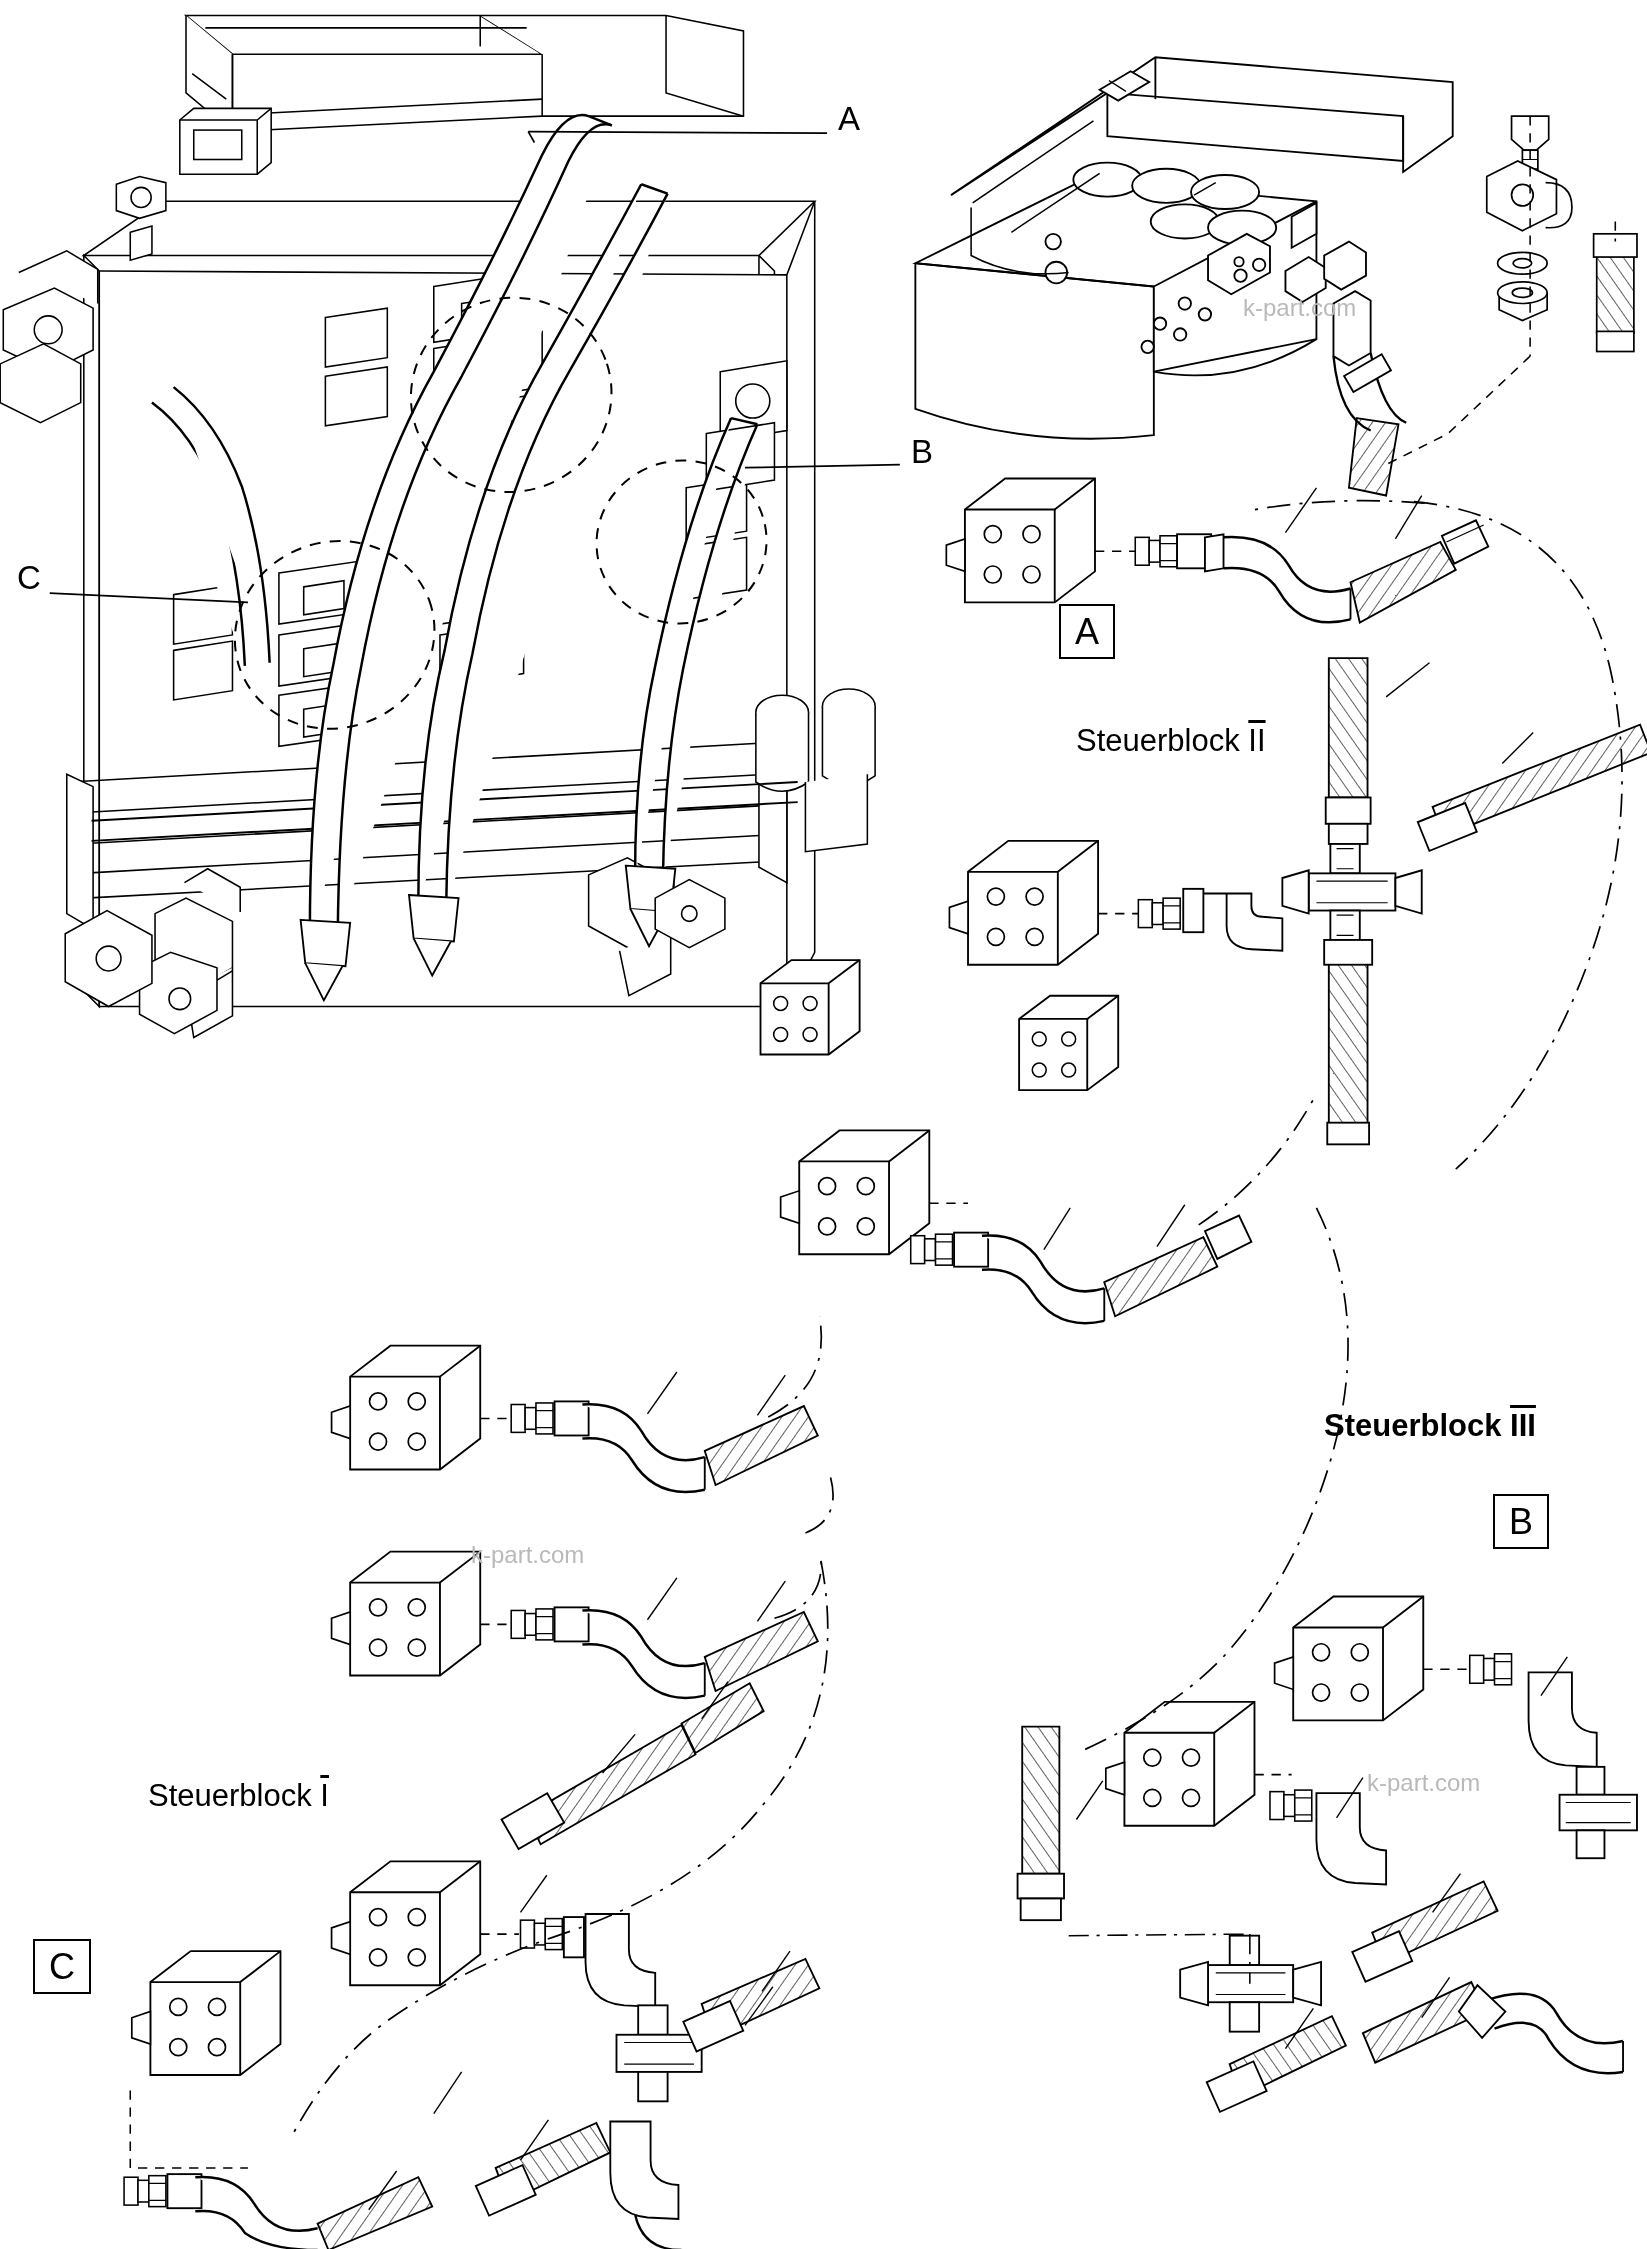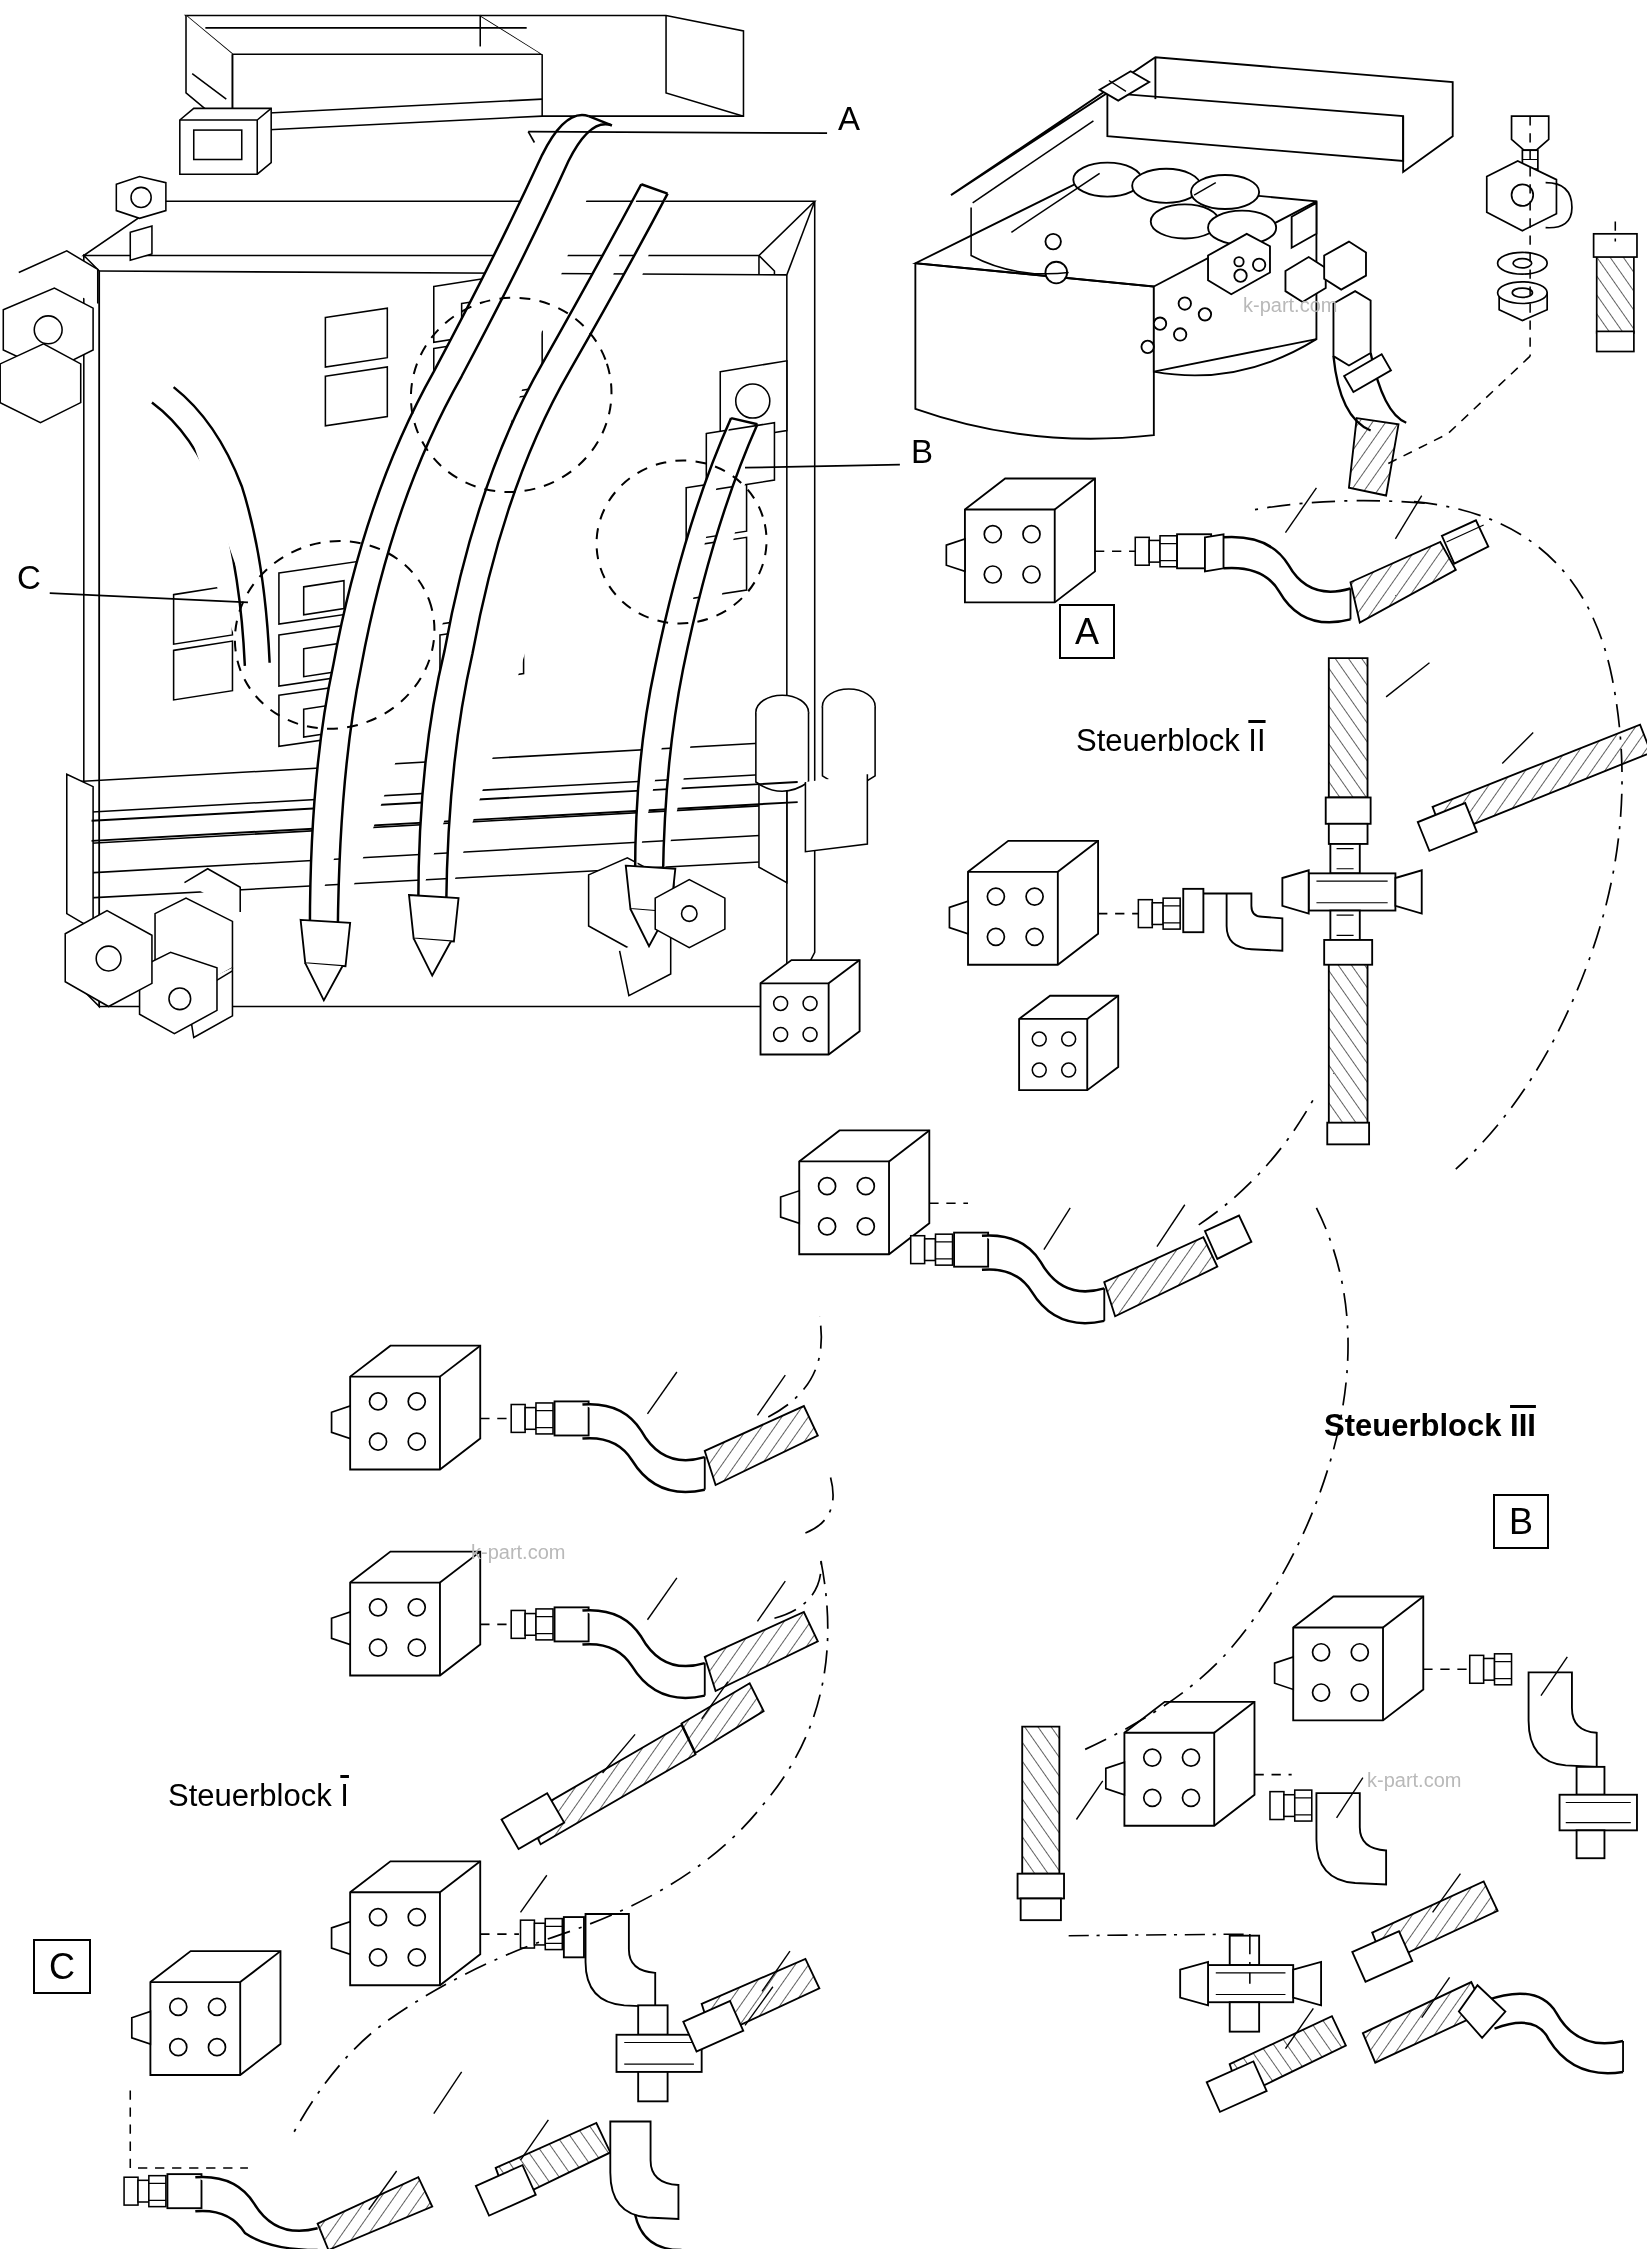--- a/index.html
+++ b/index.html
@@ -45,21 +45,21 @@
     font-size: 31px;
     line-height: 34px;
   }
   .block-label .rn {
     text-decoration: overline;
     text-align: right;
   }
   .wm {
     position: absolute;
     font-family: "Liberation Sans", sans-serif;
-    font-size: 20px;
+    font-size: 24px;
     color: #b9b9b9;
     white-space: nowrap;
   }
 </style>
 </head>
 <body>
 
 <div id="sheet">
 
   <svg class="layer" viewBox="0 0 2128 2906">
@@ -557,21 +557,21 @@
   <div class="lbl boxed-letter" style="left:1059px; top:604px;">A</div>
   <div class="lbl boxed-letter" style="left:1493px; top:1494px;">B</div>
   <div class="lbl boxed-letter" style="left:33px; top:1939px;">C</div>
 
   <div class="lbl block-label" style="left:1076px; top:724px;">
     <span>Steuerblock </span><span class="rn">II</span>
   </div>
   <div class="lbl block-label" style="left:1324px; top:1409px;font-weight:bold;">
     <span>Steuerblock </span><span class="rn">III</span>
   </div>
-  <div class="lbl block-label" style="left:168px; top:1779px;">
+  <div class="lbl block-label" style="left:148px; top:1779px;">
     <span>Steuerblock </span><span class="rn">I</span>
   </div>
 
   <div class="wm" style="left:1243px; top:294px;">k-part.com</div>
   <div class="wm" style="left:471px; top:1541px;">k-part.com</div>
   <div class="wm" style="left:1367px; top:1769px;">k-part.com</div>
 
 </div>
 
 

